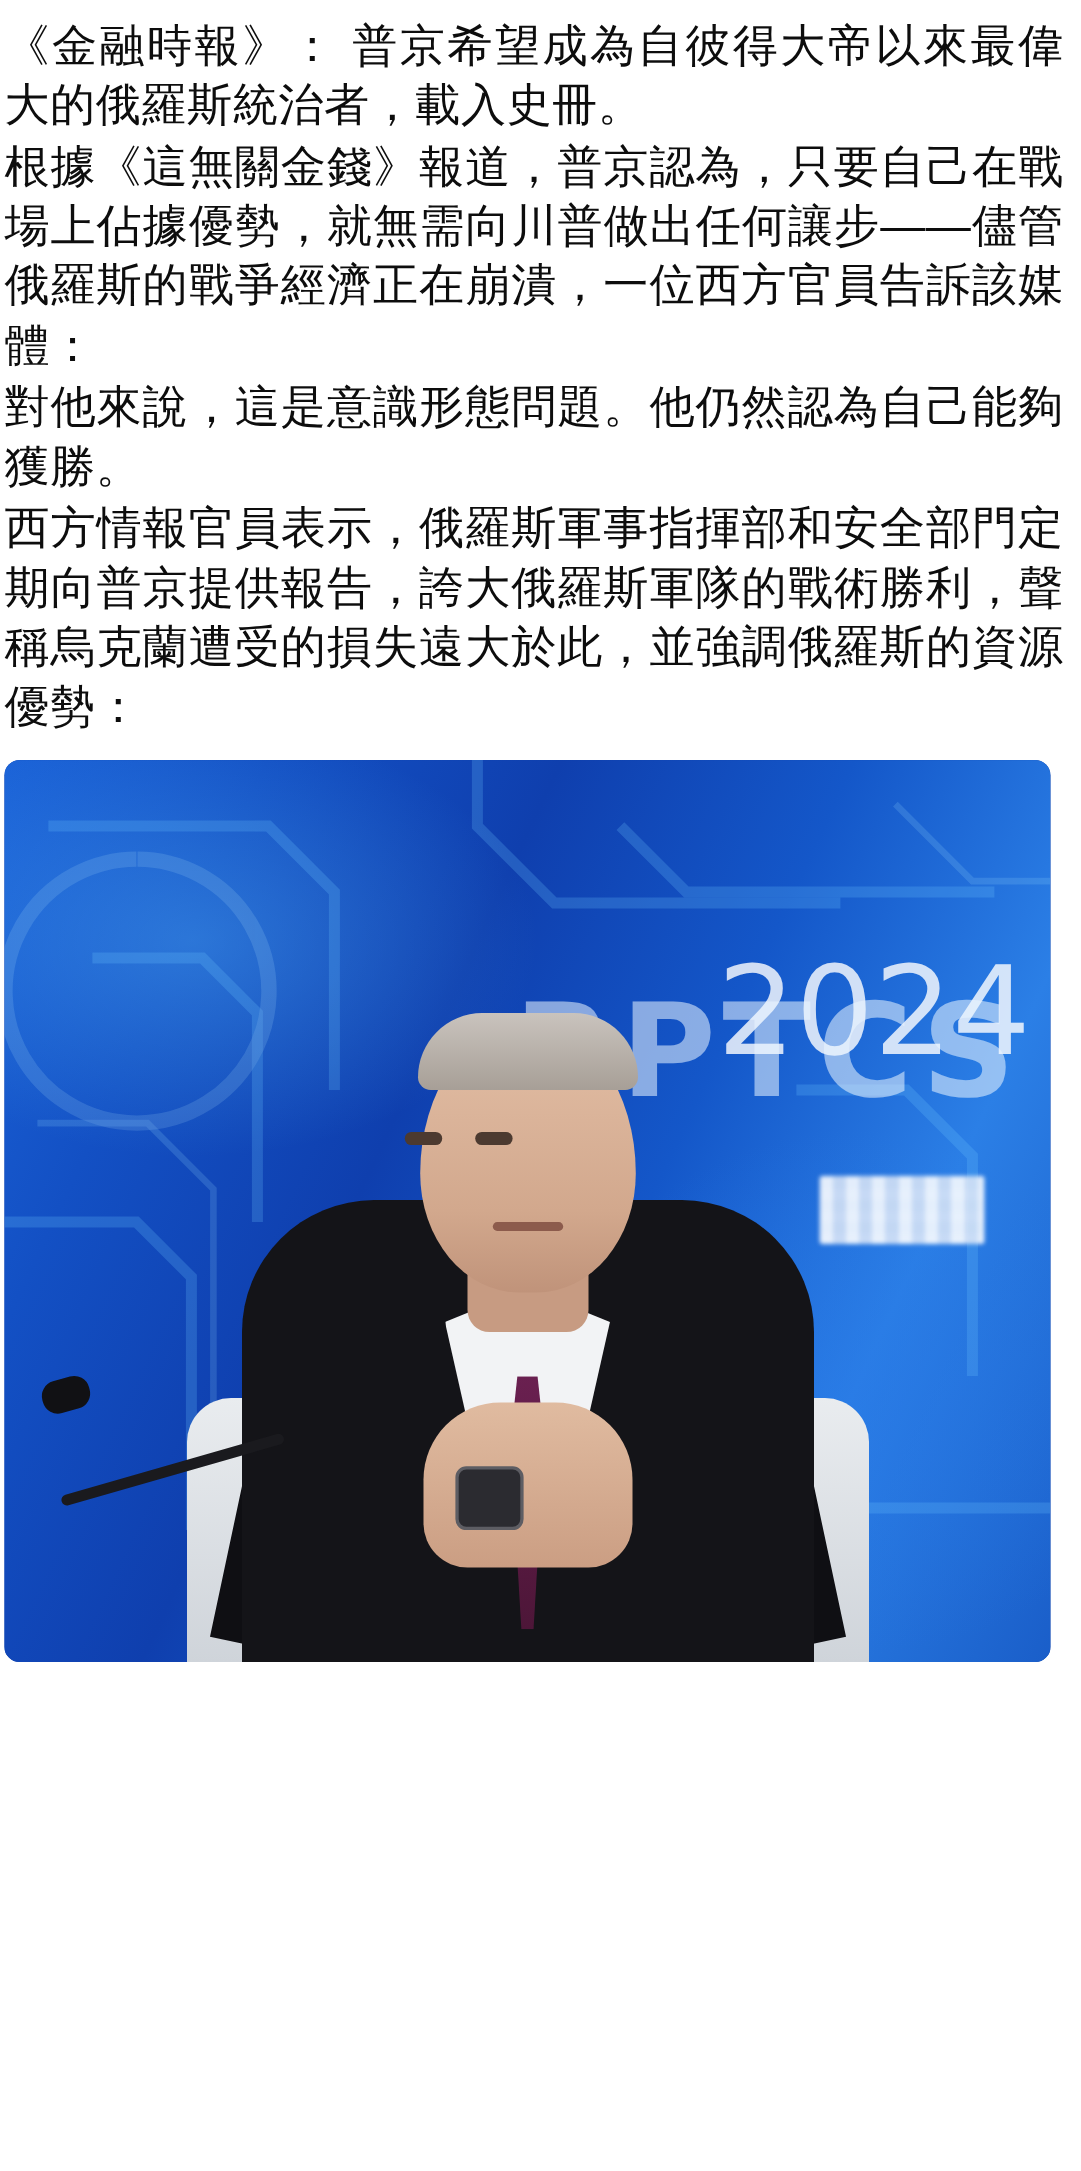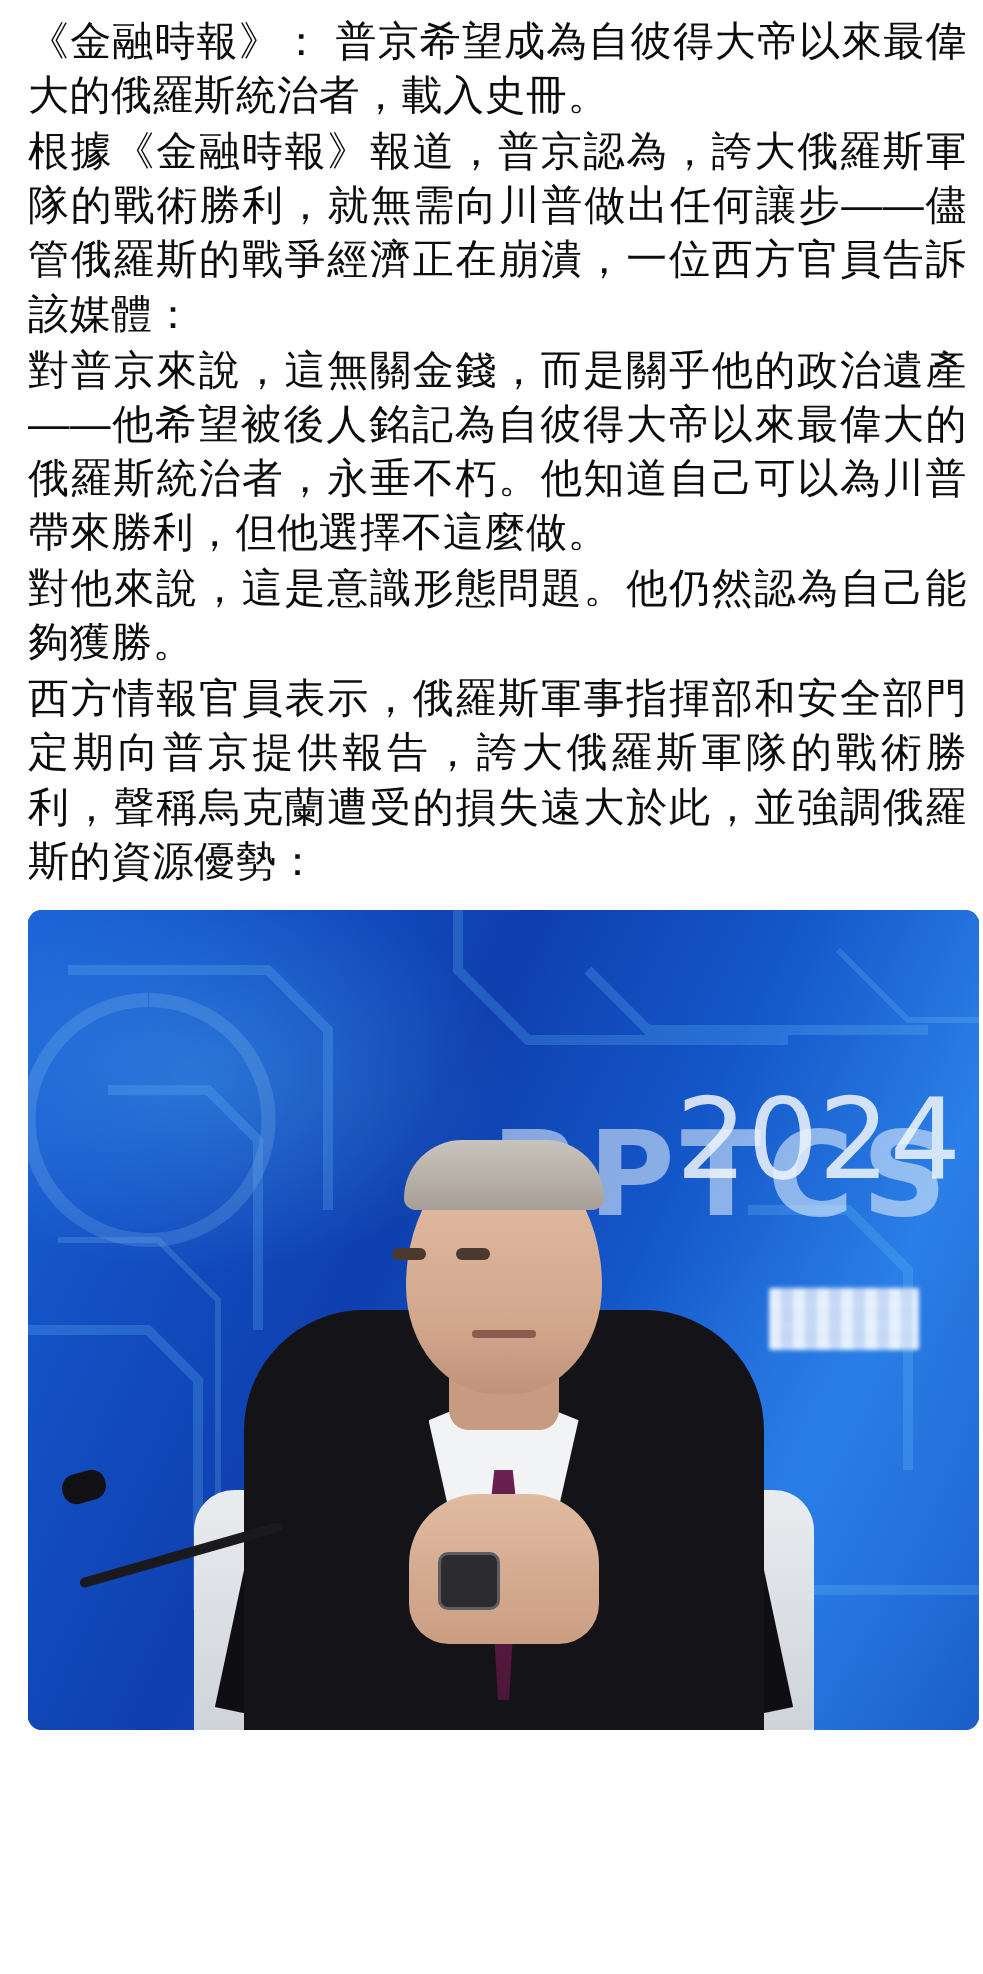--- a/index.html
+++ b/index.html
@@ -11,21 +11,21 @@
     width: 983px;
     height: 1974px;
     font-family: "Liberation Sans", "DejaVu Sans", sans-serif;
     overflow: hidden;
   }
   .page {
     width: 983px;
     height: 1974px;
     background: #ffffff;
     box-sizing: border-box;
-    padding: 14px 16px 0 28px;
+    padding: 14px 16px 0 4px;
     position: relative;
   }
   .article-body {
     font-size: 41px;
     line-height: 1.32;
     color: #0d0d0d;
     letter-spacing: 0.5px;
     font-weight: 400;
   }
   .para {
@@ -253,22 +253,21 @@
     transform: rotate(-16deg);
   }
 </style>
 </head>
 <body>
 
 <div class="page">
 
   <div class="article-body">
     <p class="para">《金融時報》： 普京希望成為自彼得大帝以來最偉大的俄羅斯統治者，載入史冊。</p>
-    <p class="para">根據《金融時報》報道，普京認為，誇大俄羅斯軍隊的戰術勝利，就無需向川普做出任何讓步——儘管俄羅斯的戰爭經濟正在崩潰，一位西方官員告訴該媒體：</p>
-    <p class="para">對普京來說，這無關金錢，而是關乎他的政治遺產——他希望被後人銘記為自彼得大帝以來最偉大的俄羅斯統治者，永垂不朽。他知道自己可以為川普帶來勝利，但他選擇不這麼做。</p>
+    <p class="para">根據《這無關金錢》報道，普京認為，只要自己在戰場上佔據優勢，就無需向川普做出任何讓步——儘管俄羅斯的戰爭經濟正在崩潰，一位西方官員告訴該媒體：</p>
     <p class="para">對他來說，這是意識形態問題。他仍然認為自己能夠獲勝。</p>
     <p class="para">西方情報官員表示，俄羅斯軍事指揮部和安全部門定期向普京提供報告，誇大俄羅斯軍隊的戰術勝利，聲稱烏克蘭遭受的損失遠大於此，並強調俄羅斯的資源優勢：</p>
   </div>
 
   <div class="media">
     <div class="backdrop"></div>
 
     <svg class="lines" viewBox="0 0 951 820" preserveAspectRatio="none">
       <g fill="none" stroke="#6fc8ff" stroke-opacity="0.45" stroke-width="10">
         <path d="M40 60 L240 60 L300 120 L300 300"></path>

